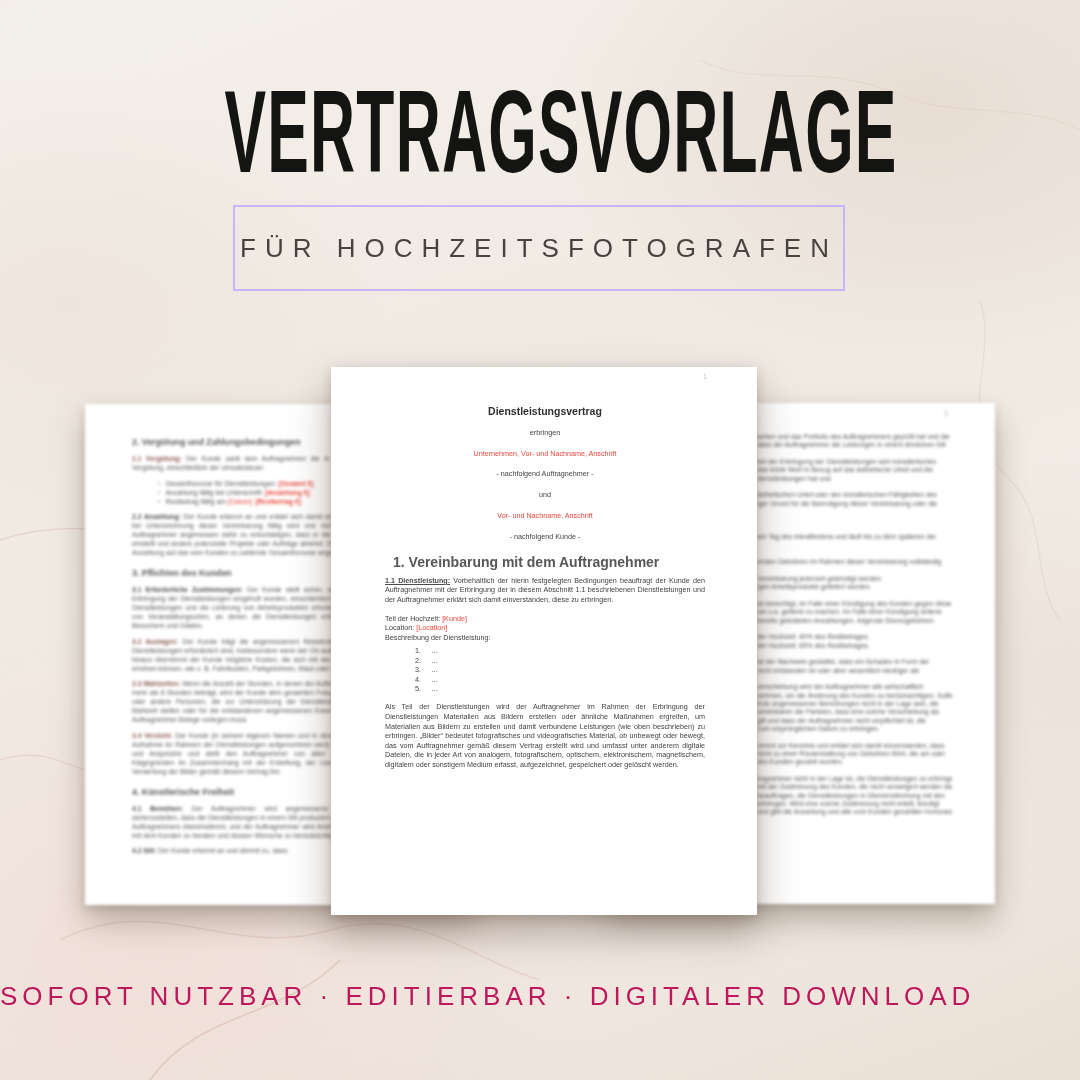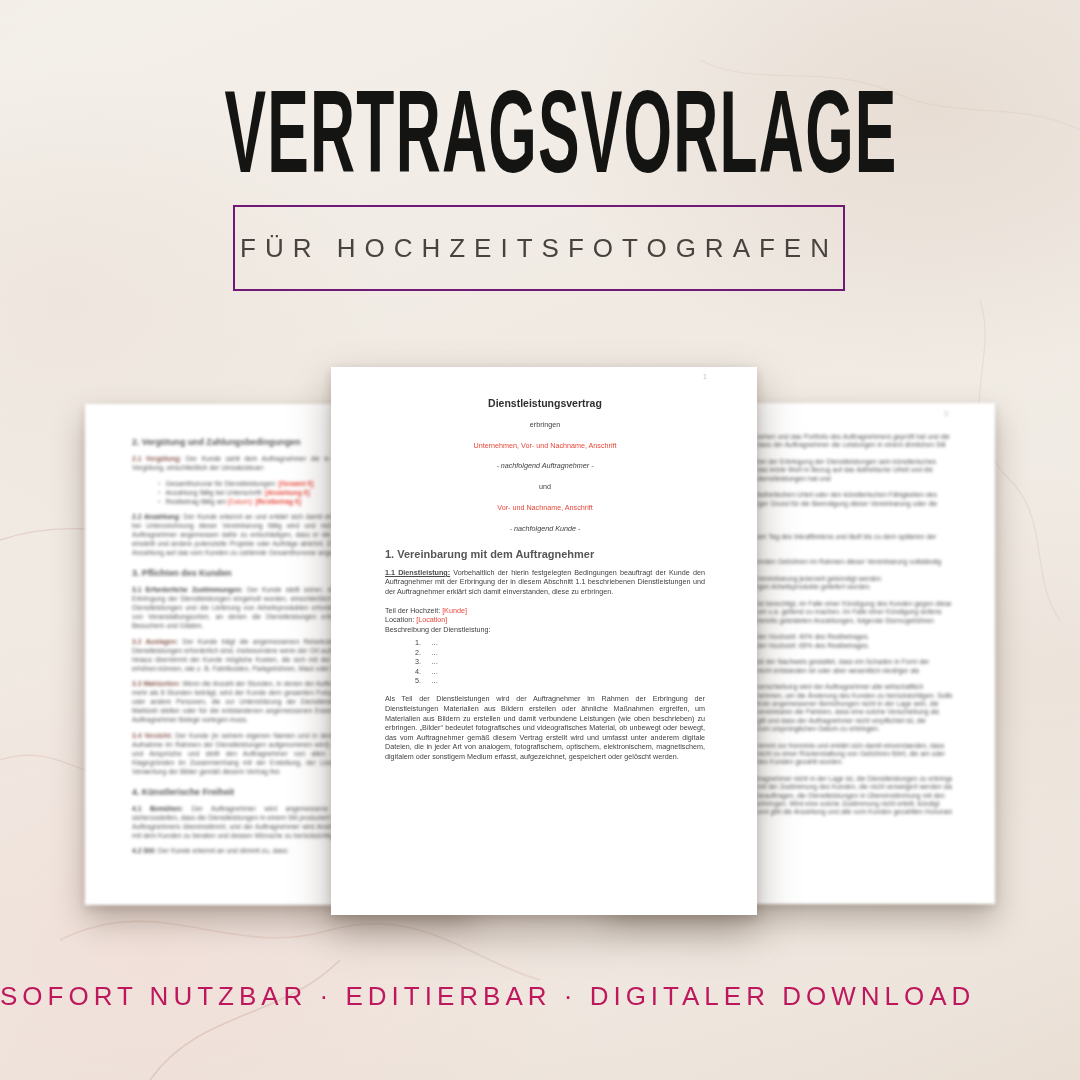--- a/index.html
+++ b/index.html
@@ -18,61 +18,61 @@
   svg.veins { position:absolute; inset:0; z-index:0; }
 
   .title-wrap { position:absolute; top:72px; left:0; width:1053px; text-align:center; z-index:3; }
   .title-wrap h1 {
     display:inline-block; white-space:nowrap;
     font-size:104px; font-weight:bold; letter-spacing:2px; color:#141413;
     transform:scale(.60,1.13); transform-origin:50% 50%;
   }
   .subtitle-box {
     position:absolute; left:233px; top:205px; width:612px; height:86px; z-index:3;
-    border:2px solid #701a75;
+    border:2px solid #c4b5fd;
     display:flex; flex-direction:column; align-items:center; justify-content:center; gap:7px;
   }
   .subtitle-box .line {
     font-size:26px; letter-spacing:9px; color:#494340; white-space:nowrap;
   }
 
   .doc { position:absolute; background:#ffffff; color:#555; }
   .doc-side {
     width:388px; height:501px; z-index:1;
     filter:blur(1.8px);
     box-shadow:0 16px 30px rgba(92,76,64,.38), 0 3px 8px rgba(92,76,64,.22);
     font-size:6.8px; line-height:9px; text-align:justify;
   }
   .doc-left  { left:85px;  top:404px; padding:22px 40px 0 47px; }
   .doc-right { left:607px; top:403px; padding:30px 43px 0 150px; text-align:left; font-size:6.8px; line-height:8.35px; }
   .doc-right .rline { white-space:nowrap; overflow:hidden; height:8.35px; }
   .doc-center {
     left:331px; top:367px; width:426px; height:548px; z-index:2;
-    padding:32px 52px 0 54px;
+    padding:40px 52px 0 54px;
     box-shadow:0 18px 38px rgba(92,76,64,.42), 0 4px 10px rgba(92,76,64,.25);
     font-size:7.2px; line-height:9.6px; color:#3f3f3f; text-align:justify;
     filter:blur(.3px);
   }
   .doc h2 { font-size:8.8px; font-weight:bold; color:#595959; margin:12px 0 7px; text-align:left; }
-  .doc-center h2 { font-size:11px; margin:17px 0 8px; color:#565656; }
+  .doc-center h2 { font-size:14px; margin:17px 8px 8px; color:#565656; }
   .doc p { margin:0 0 6.5px; }
   .doc-center p { margin:0 0 9px; }
   b.lead { font-weight:bold; color:#4c4c4c; }
   .doc-left b.lead { color:#8a5a50; }
   b.lead.dark { color:#4c4c4c; }
   u.lead { font-weight:bold; text-decoration:underline; color:#4c4c4c; }
   .red { color:#e6473a; }
   .red-b { color:#e6473a; font-weight:bold; }
   ul.bullets { list-style:none; margin:0 0 6.5px 26px; text-align:left; }
   ul.bullets li::before { content:"\2023"; margin-right:5px; color:#666; }
 
   .c-head { text-align:center; }
   .c-head .hl { display:block; margin-bottom:11.3px; line-height:9.5px; }
   .c-head .doc-title { font-weight:bold; font-size:10.5px; color:#2f2f2f; }
-  .c-head .ital { font-style:italic; }
+  .c-head .ital { }
   .detail-line { text-align:left; }
   .num-list { margin:4px 0 9px 30px; text-align:left; }
   .num-list .row { display:flex; gap:10px; line-height:9.4px; }
   .pagenum { position:absolute; font-size:7px; color:#c4c0bc; }
   .doc-center .pagenum { top:5px; right:50px; }
   .doc-right .pagenum { top:7px; right:47px; color:#b9b5b1; }
 
   .tagline {
     position:absolute; top:981px; left:0; width:896px; text-align:left; z-index:3;
     font-size:26px; letter-spacing:5px; color:#be185d; white-space:nowrap;

